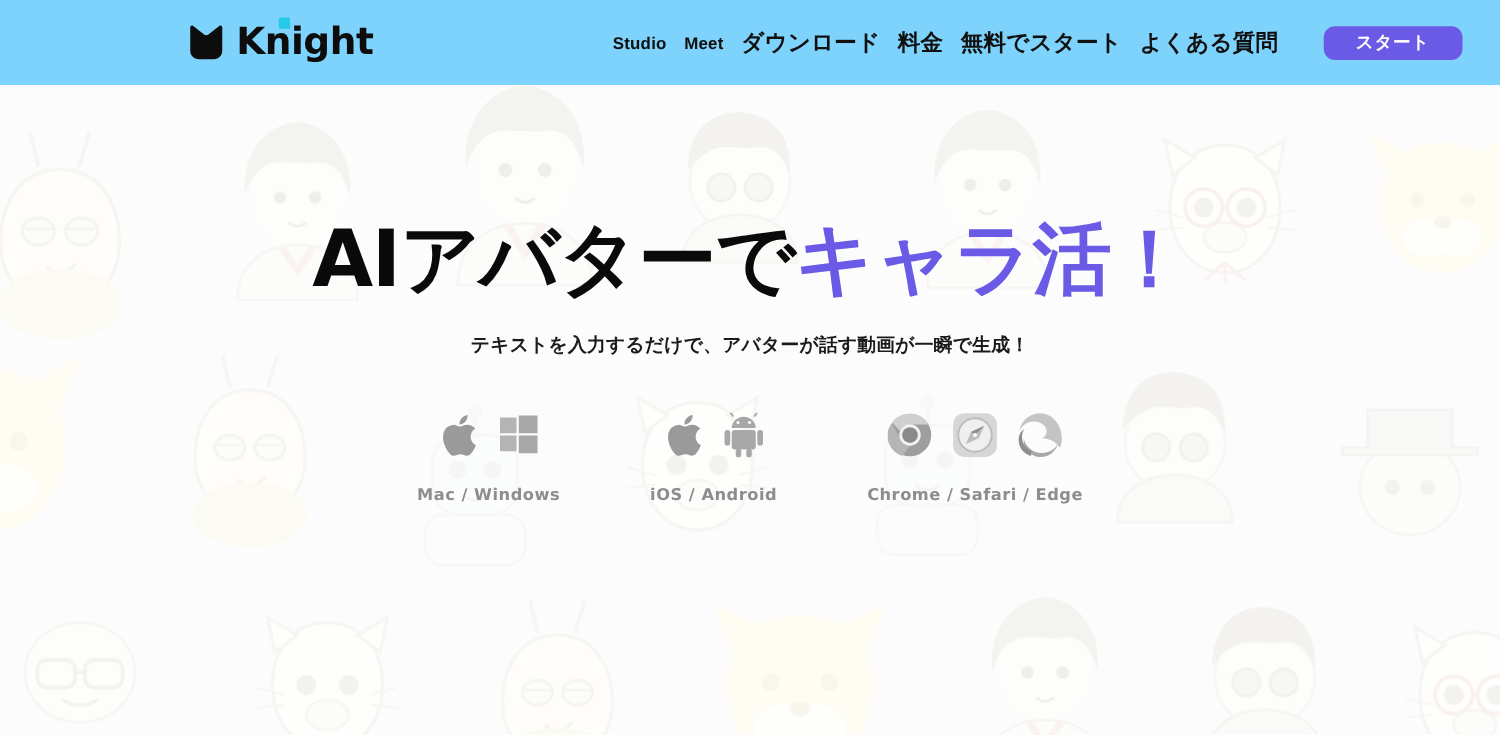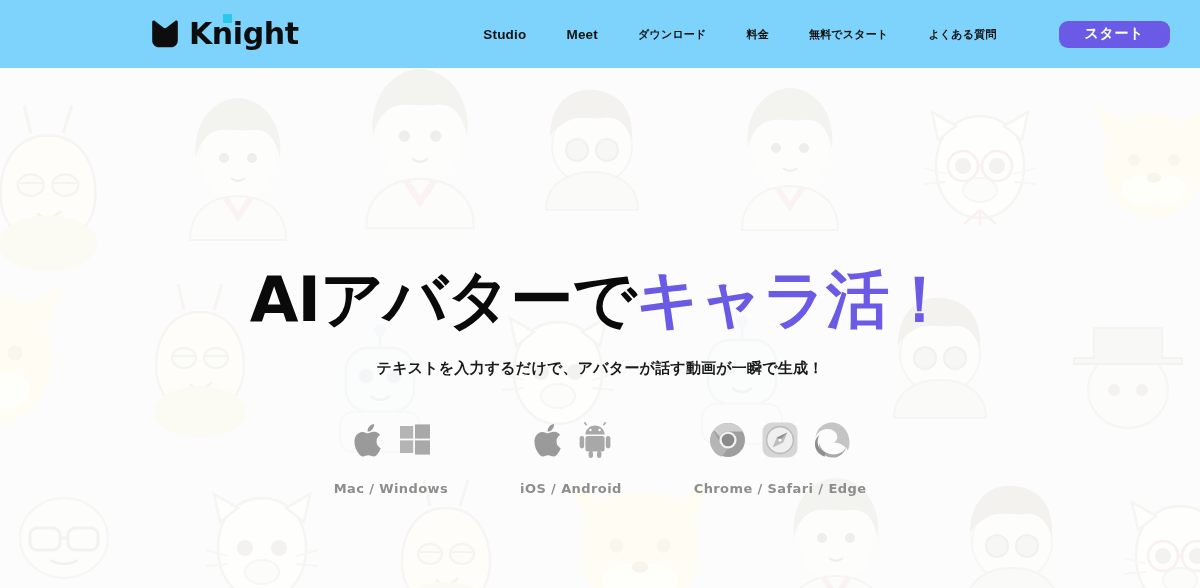--- a/index.html
+++ b/index.html
@@ -69,37 +69,37 @@
     background: #27c8e8;
     top: -5px;
     left: 33.5px;
     border-radius: 1px;
   }
 
   .nav {
     margin-left: auto;
     display: flex;
     align-items: center;
-    gap: 40px;
+    gap: 14px;
     padding-right: 0;
   }
 
   .nav-item {
     font-size: 13.5px;
     font-weight: 700;
     color: #101010;
     white-space: nowrap;
     cursor: pointer;
     letter-spacing: 0.2px;
   }
 
   .nav-item.jp {
     font-family: "DejaVu Sans", "Liberation Sans", sans-serif;
     font-weight: 700;
-    font-size: 11px;
+    font-size: 18px;
   }
 
   .nav-cta {
     margin-left: 22px;
     background: #6a5ae6;
     color: #ffffff;
     border: none;
     border-radius: 9px;
     padding: 0 26px;
     height: 27px;
@@ -134,21 +134,20 @@
 
   .hero-content {
     position: relative;
     z-index: 10;
     width: 100%;
     height: 100%;
     display: flex;
     flex-direction: column;
     align-items: center;
     padding-top: 108px;
-    justify-content: center;
   }
 
   .headline {
     font-size: 63px;
     line-height: 1;
     font-weight: 900;
     letter-spacing: -1px;
     white-space: nowrap;
     font-family: "DejaVu Sans", "Liberation Sans", sans-serif;
     text-align: center;

